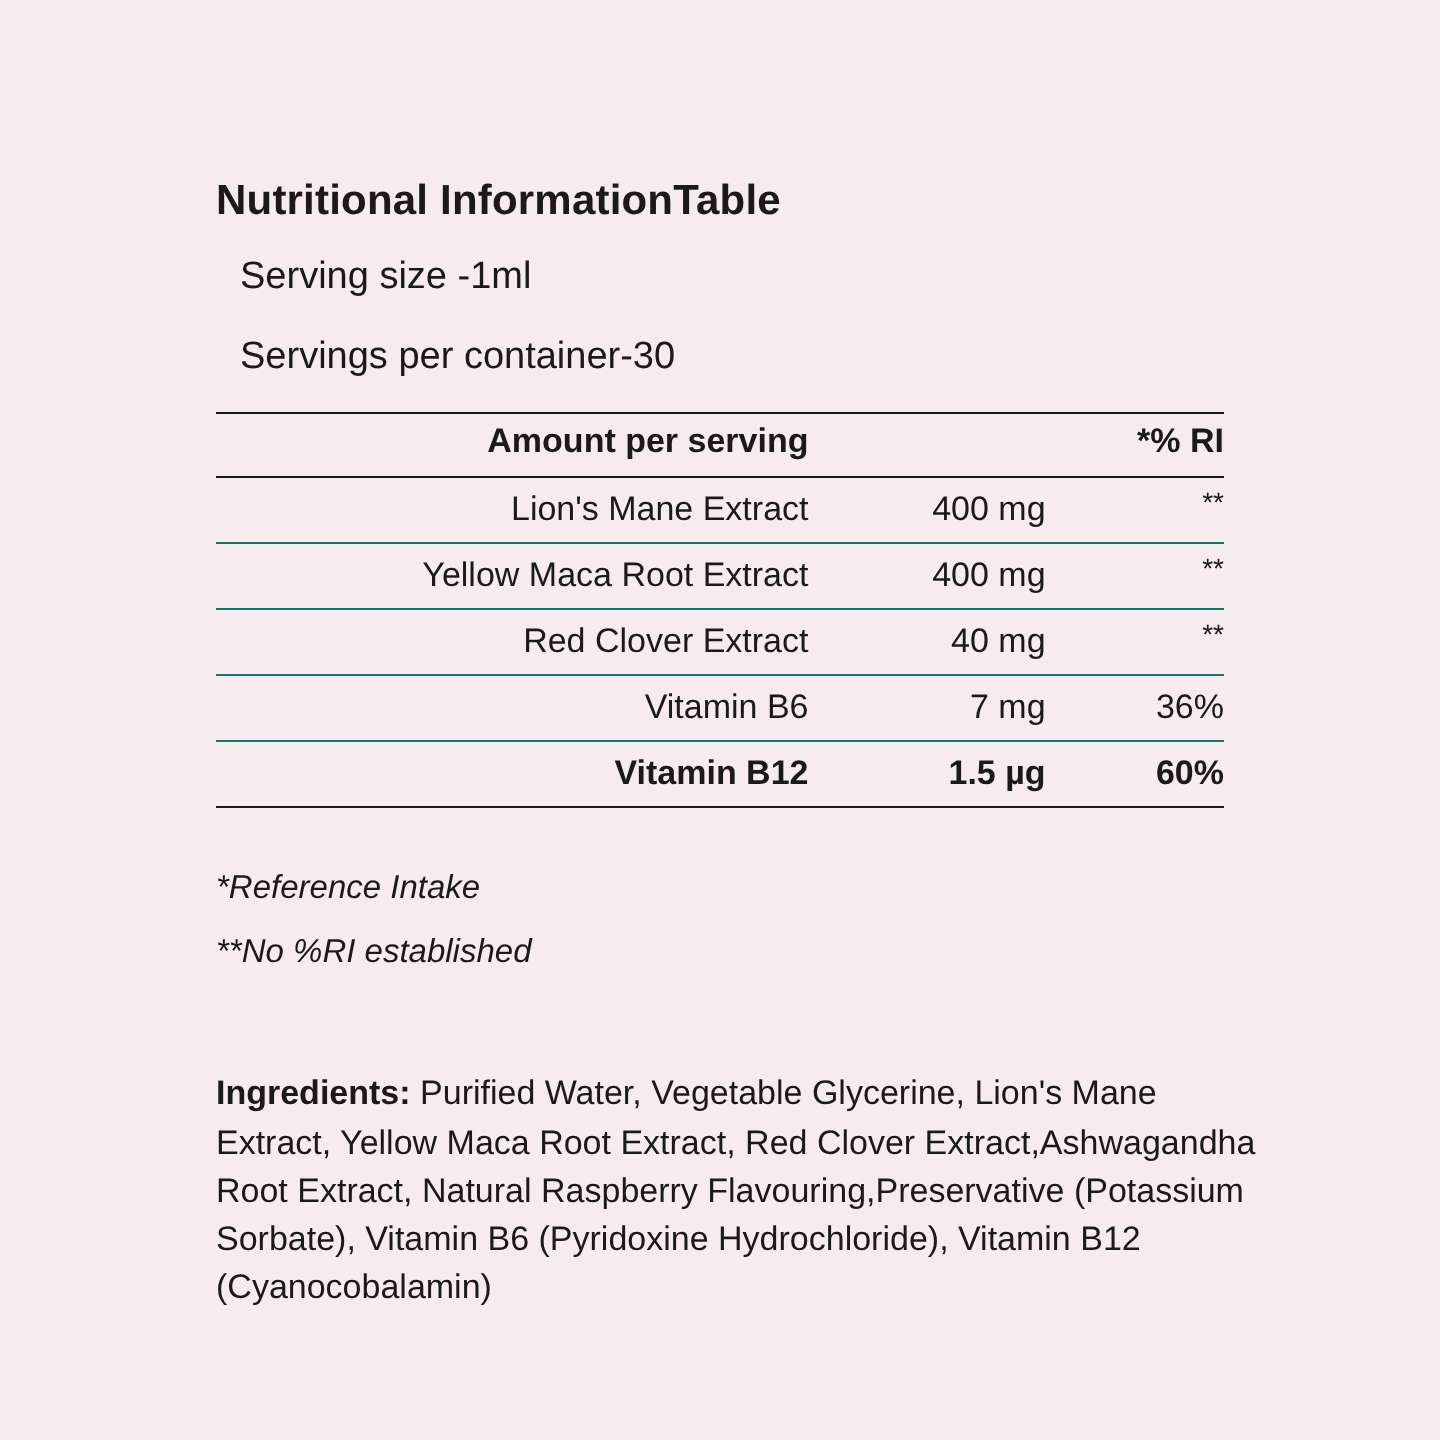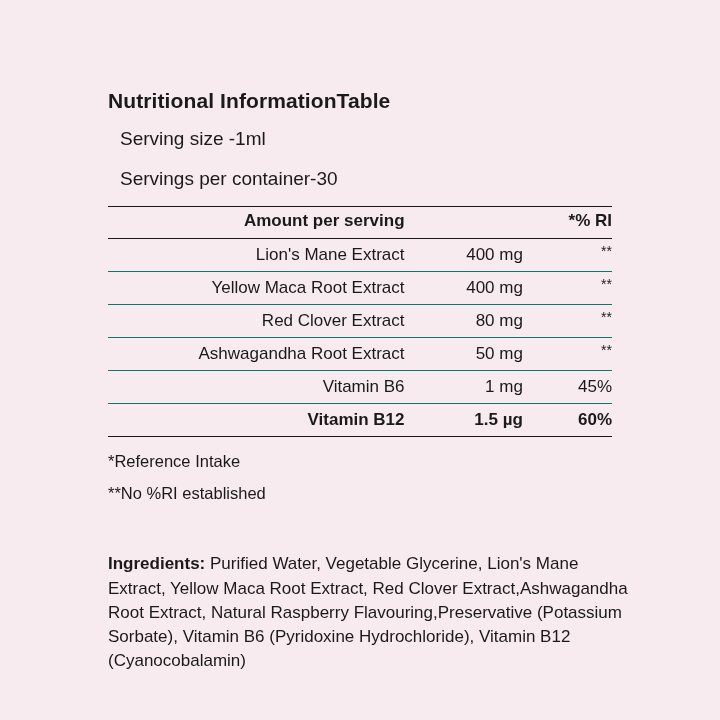--- a/index.html
+++ b/index.html
@@ -75,21 +75,22 @@
   .row:last-child td {
     border-bottom: 1.6px solid #1a1a1a;
     font-weight: bold;
   }
   .row .col-ri.stars {
     font-size: 14px;
     vertical-align: top;
     padding-top: 4px;
   }
   .footnotes {
-    margin-top: 12px;
+    margin-top: 28px;
+    font-style: italic;
   }
   .footnote {
     font-size: 16.5px;
     line-height: 1.55;
     margin: 0 0 6px 0;
   }
   .ingredients {
     margin-top: 46px;
     width: 520px;
     font-size: 17px;
@@ -122,32 +123,27 @@
         <td class="col-amt">400 mg</td>
         <td class="col-ri stars">**</td>
       </tr>
       <tr class="row">
         <td class="col-name">Yellow Maca Root Extract</td>
         <td class="col-amt">400 mg</td>
         <td class="col-ri stars">**</td>
       </tr>
       <tr class="row">
         <td class="col-name">Red Clover Extract</td>
-        <td class="col-amt">80 mg</td>
-        <td class="col-ri stars">**</td>
-      </tr>
-      <tr class="row">
-        <td class="col-name">Ashwagandha Root Extract</td>
-        <td class="col-amt">50 mg</td>
+        <td class="col-amt">40 mg</td>
         <td class="col-ri stars">**</td>
       </tr>
       <tr class="row">
         <td class="col-name">Vitamin B6</td>
-        <td class="col-amt">1 mg</td>
-        <td class="col-ri">45%</td>
+        <td class="col-amt">7 mg</td>
+        <td class="col-ri">36%</td>
       </tr>
       <tr class="row">
         <td class="col-name">Vitamin B12</td>
         <td class="col-amt">1.5 µg</td>
         <td class="col-ri">60%</td>
       </tr>
     </tbody>
   </table>
 
   <div class="footnotes">

